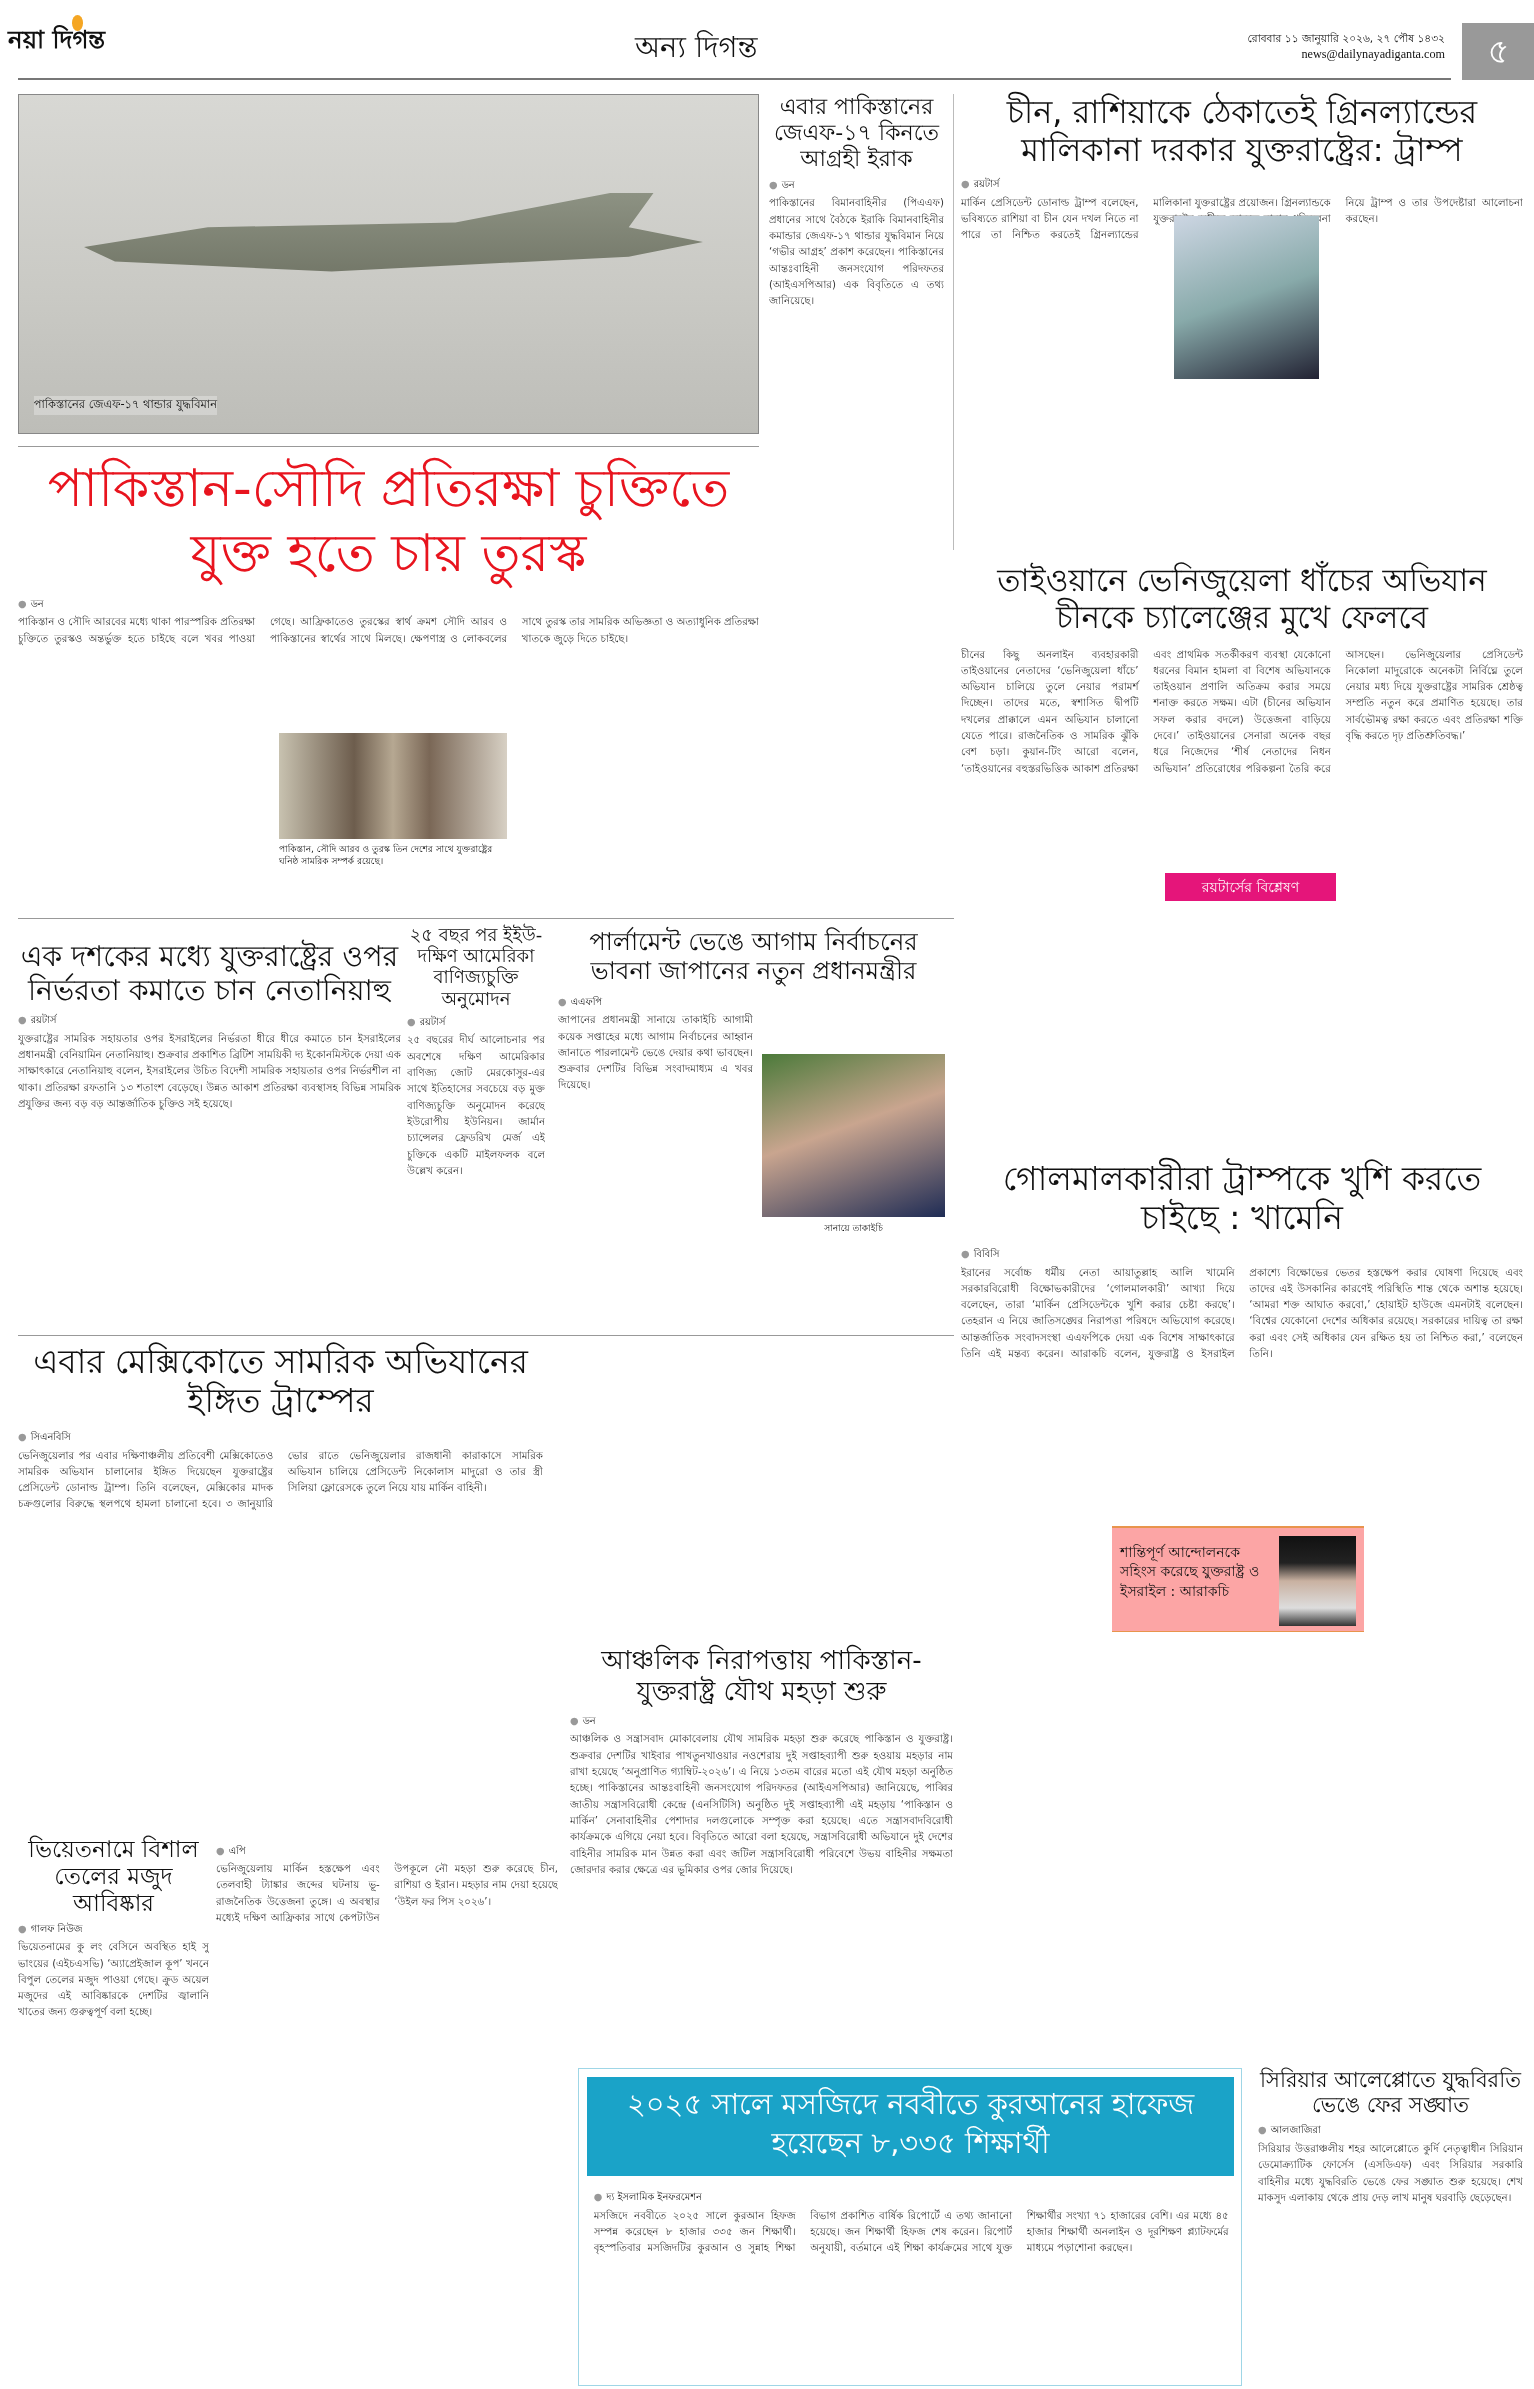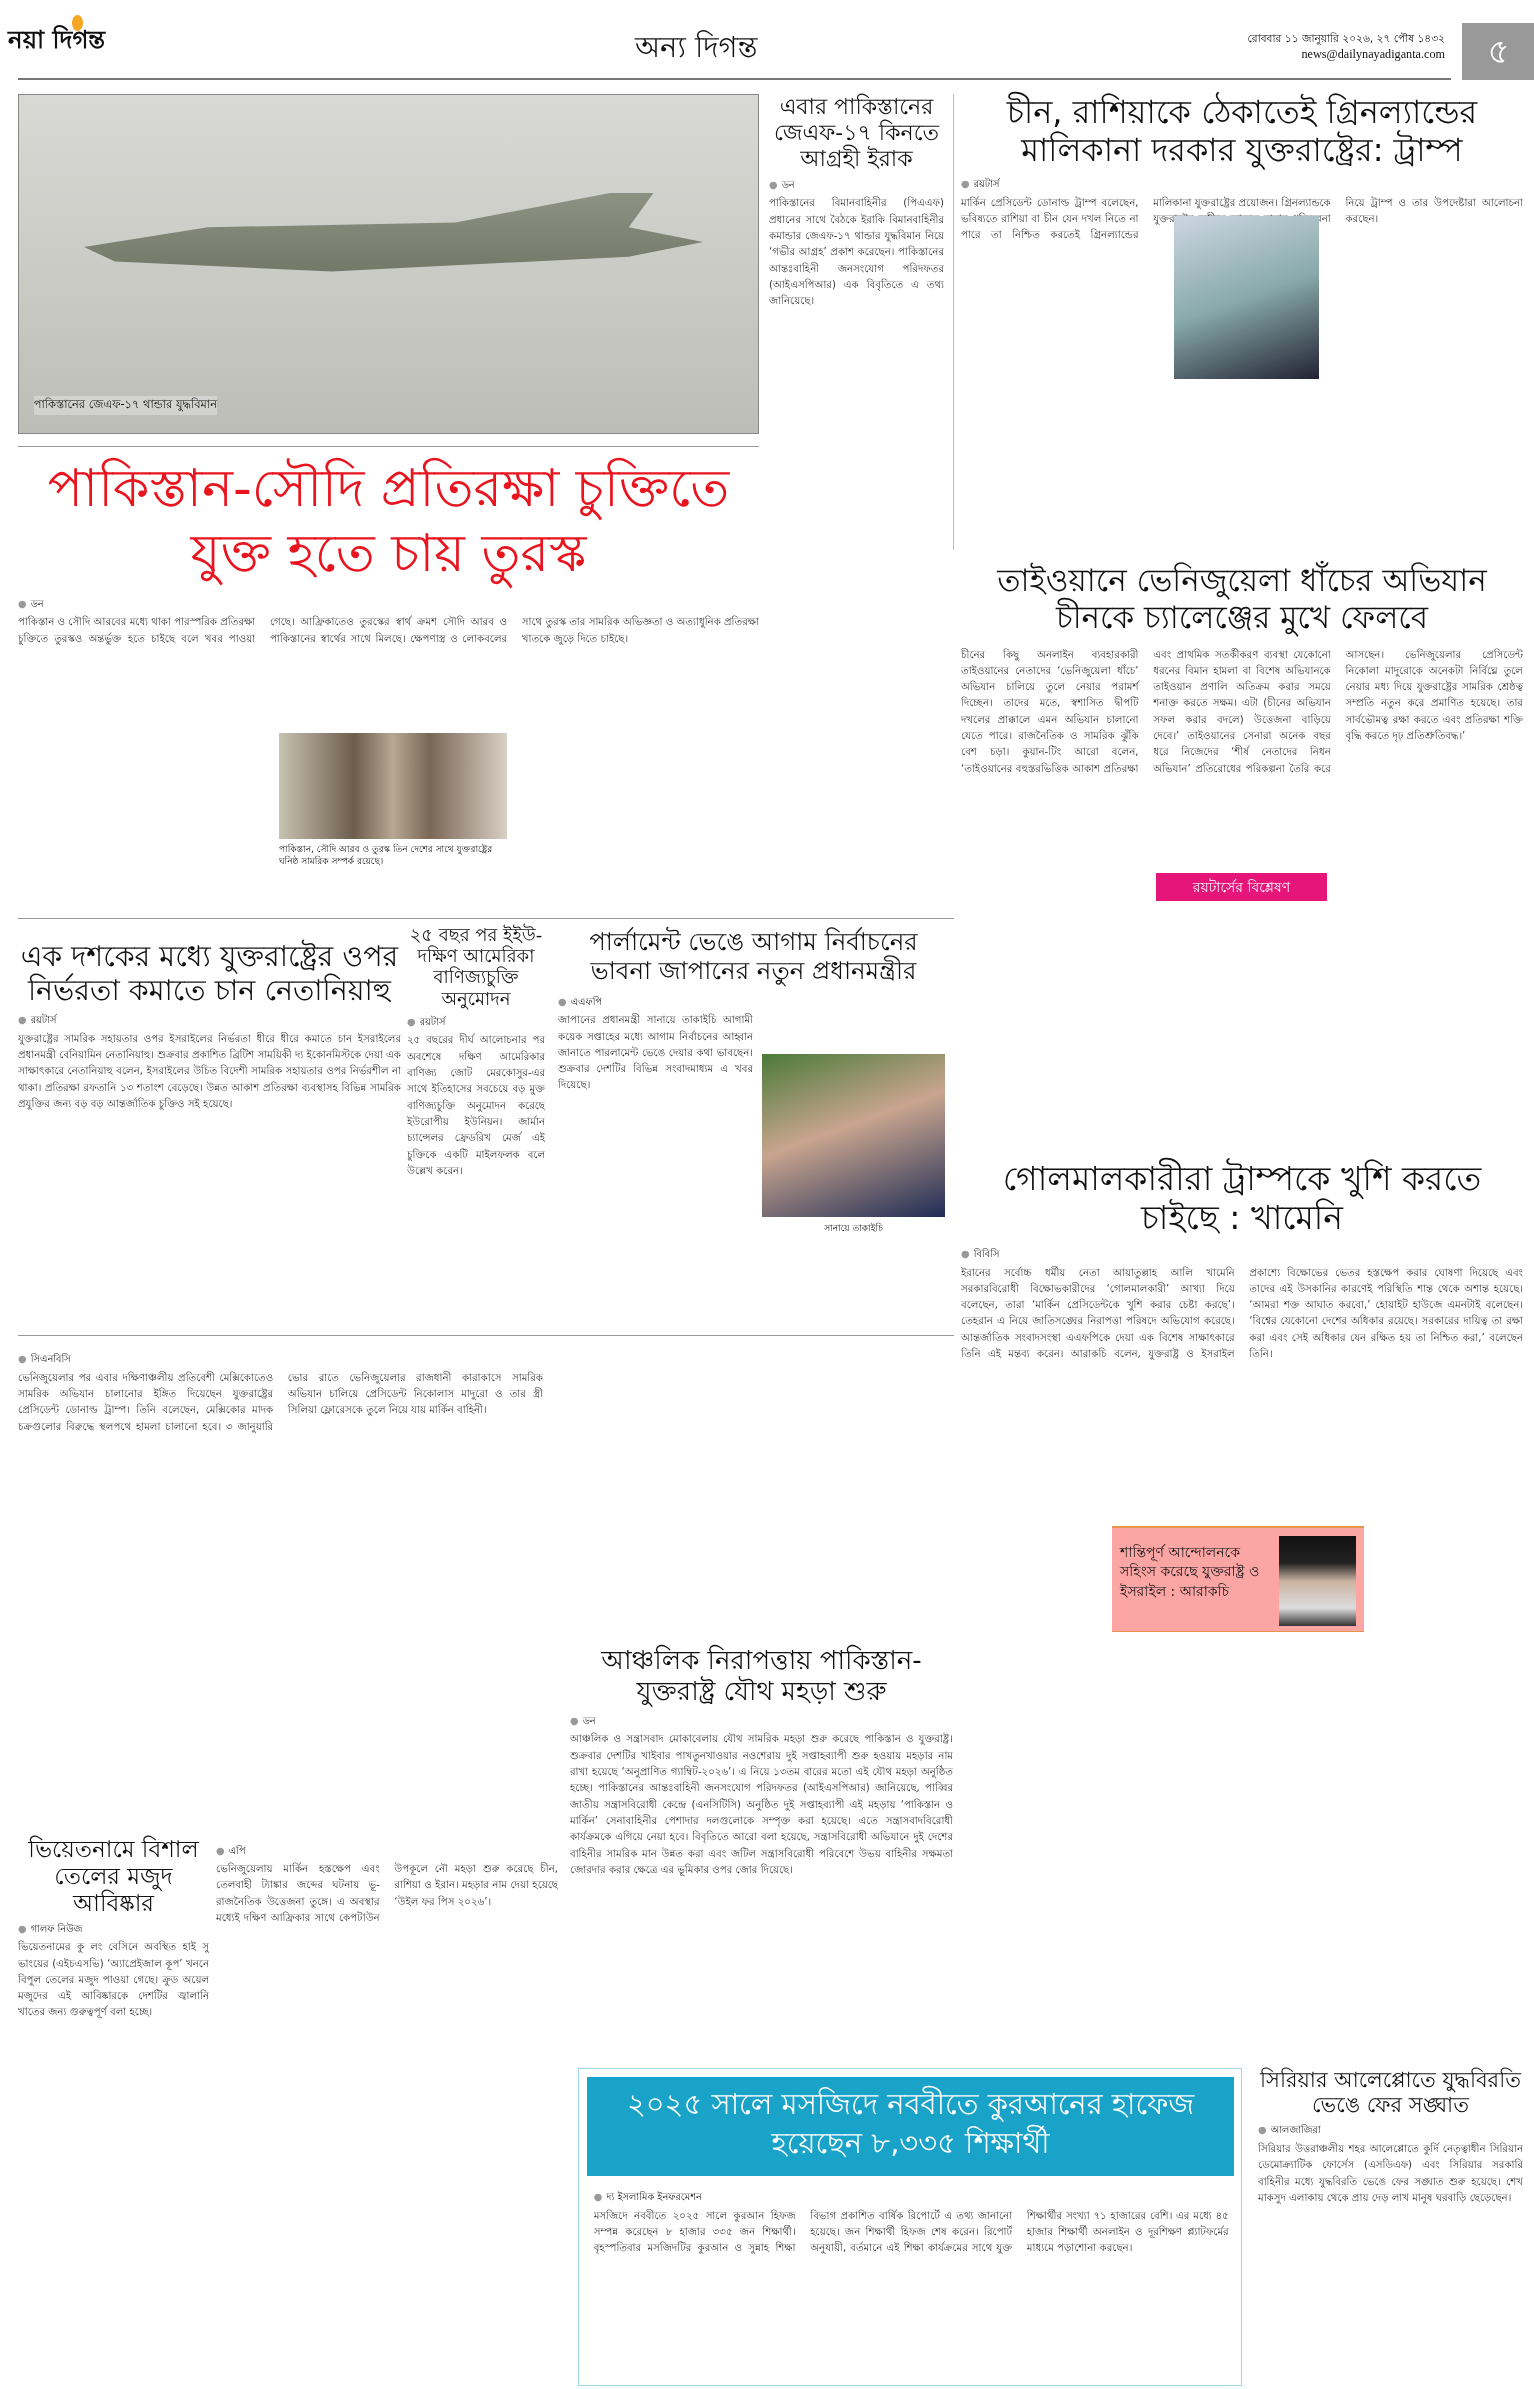--- a/index.html
+++ b/index.html
@@ -52,21 +52,21 @@
 <div class="abs" style="left:18px;top:456px;width:741px;height:456px;">
   <h1 class="hl" style="font-size:52px;color:#e8141e;line-height:1.25;">পাকিস্তান-সৌদি প্রতিরক্ষা চুক্তিতে যুক্ত হতে চায় তুরস্ক</h1>
   <div class="byline" style="margin-top:9.8px">ডন</div>
   <div class="abs img" style="left:261px;top:277px;width:228px;height:106px;background:linear-gradient(90deg,#c8c2b0,#6d5d4d 33%,#b6a892 50%,#7a6756 66%,#d7d0c4);"></div>
   <div class="abs" style="left:261px;top:387px;width:228px;font-size:9px;line-height:12.2px;">পাকিস্তান, সৌদি আরব ও তুরস্ক তিন দেশের সাথে যুক্তরাষ্ট্রের ঘনিষ্ঠ সামরিক সম্পর্ক রয়েছে।</div>
   <div class="body cols3" style="height:261px;">পাকিস্তান ও সৌদি আরবের মধ্যে থাকা পারস্পরিক প্রতিরক্ষা চুক্তিতে তুরস্কও অন্তর্ভুক্ত হতে চাইছে বলে খবর পাওয়া গেছে। আফ্রিকাতেও তুরস্কের স্বার্থ ক্রমশ সৌদি আরব ও পাকিস্তানের স্বার্থের সাথে মিলছে। ক্ষেপণাস্ত্র ও লোকবলের সাথে তুরস্ক তার সামরিক অভিজ্ঞতা ও অত্যাধুনিক প্রতিরক্ষা খাতকে জুড়ে দিতে চাইছে।</div>
 </div>
 
 <div class="abs" style="left:961px;top:562px;width:562px;height:570px;">
   <h1 class="hl" style="font-size:31px;">তাইওয়ানে ভেনিজুয়েলা ধাঁচের অভিযান চীনকে চ্যালেঞ্জের মুখে ফেলবে</h1>
-  <div class="abs" style="left:195px;top:311px;width:171px;height:28px;background:#e5157a;color:#fff;font-size:14px;text-align:center;line-height:28px;">রয়টার্সের বিশ্লেষণ</div>
+  <div class="abs" style="left:204px;top:311px;width:171px;height:28px;background:#e5157a;color:#fff;font-size:14px;text-align:center;line-height:28px;">রয়টার্সের বিশ্লেষণ</div>
   <div class="body cols3" style="margin-top:11.4px;height:464px;">চীনের কিছু অনলাইন ব্যবহারকারী তাইওয়ানের নেতাদের ‘ভেনিজুয়েলা ধাঁচে’ অভিযান চালিয়ে তুলে নেয়ার পরামর্শ দিচ্ছেন। তাদের মতে, স্বশাসিত দ্বীপটি দখলের প্রাক্কালে এমন অভিযান চালানো যেতে পারে। রাজনৈতিক ও সামরিক ঝুঁকি বেশ চড়া। কুয়ান-টিং আরো বলেন, ‘তাইওয়ানের বহুস্তরভিত্তিক আকাশ প্রতিরক্ষা এবং প্রাথমিক সতর্কীকরণ ব্যবস্থা যেকোনো ধরনের বিমান হামলা বা বিশেষ অভিযানকে তাইওয়ান প্রণালি অতিক্রম করার সময়ে শনাক্ত করতে সক্ষম। এটা (চীনের অভিযান সফল করার বদলে) উত্তেজনা বাড়িয়ে দেবে।’ তাইওয়ানের সেনারা অনেক বছর ধরে নিজেদের ‘শীর্ষ নেতাদের নিধন অভিযান’ প্রতিরোধের পরিকল্পনা তৈরি করে আসছেন। ভেনিজুয়েলার প্রেসিডেন্ট নিকোলা মাদুরোকে অনেকটা নির্বিঘ্নে তুলে নেয়ার মধ্য দিয়ে যুক্তরাষ্ট্রের সামরিক শ্রেষ্ঠত্ব সম্প্রতি নতুন করে প্রমাণিত হয়েছে। তার সার্বভৌমত্ব রক্ষা করতে এবং প্রতিরক্ষা শক্তি বৃদ্ধি করতে দৃঢ় প্রতিশ্রুতিবদ্ধ।’</div>
 </div>
 
 <div class="rule" style="left:18px;top:918px;width:936px;background:#999;height:0.8px"></div>
 
 <div class="abs" style="left:18px;top:924px;width:383px;height:407px;">
   <h2 class="hl" style="font-size:28.5px;margin-top:16px;">এক দশকের মধ্যে যুক্তরাষ্ট্রের ওপর নির্ভরতা কমাতে চান নেতানিয়াহু</h2>
   <div class="byline" style="margin-top:4.9px">রয়টার্স</div>
   <div class="body" style="height:309px">যুক্তরাষ্ট্রের সামরিক সহায়তার ওপর ইসরাইলের নির্ভরতা ধীরে ধীরে কমাতে চান ইসরাইলের প্রধানমন্ত্রী বেনিয়ামিন নেতানিয়াহু। শুক্রবার প্রকাশিত ব্রিটিশ সাময়িকী দ্য ইকোনমিস্টকে দেয়া এক সাক্ষাৎকারে নেতানিয়াহু বলেন, ইসরাইলের উচিত বিদেশী সামরিক সহায়তার ওপর নির্ভরশীল না থাকা। প্রতিরক্ষা রফতানি ১৩ শতাংশ বেড়েছে। উন্নত আকাশ প্রতিরক্ষা ব্যবস্থাসহ বিভিন্ন সামরিক প্রযুক্তির জন্য বড় বড় আন্তর্জাতিক চুক্তিও সই হয়েছে।</div>
 </div>
@@ -91,20 +91,21 @@
   <div class="abs" style="left:151px;top:366px;width:252px;height:106px;background:#fca5a5;border-top:2.4px solid #e8944c;border-bottom:1.6px solid #e8944c;">
     <div class="abs" style="left:8.1px;top:14.7px;width:147px;font-size:14px;line-height:19.5px;">শান্তিপূর্ণ আন্দোলনকে সহিংস করেছে যুক্তরাষ্ট্র ও ইসরাইল : আরাকচি</div>
     <div class="abs img" style="right:8.1px;top:8.1px;width:77px;height:90px;background:linear-gradient(180deg,#111 0%,#222 30%,#c9b1a1 50%,#ddd 80%,#333 100%);"></div>
   </div>
   <div class="body cols2" style="height:798px">ইরানের সর্বোচ্চ ধর্মীয় নেতা আয়াতুল্লাহ আলি খামেনি সরকারবিরোধী বিক্ষোভকারীদের ‘গোলমালকারী’ আখ্যা দিয়ে বলেছেন, তারা ‘মার্কিন প্রেসিডেন্টকে খুশি করার চেষ্টা করছে’। তেহরান এ নিয়ে জাতিসঙ্ঘের নিরাপত্তা পরিষদে অভিযোগ করেছে। আন্তর্জাতিক সংবাদসংস্থা এএফপিকে দেয়া এক বিশেষ সাক্ষাৎকারে তিনি এই মন্তব্য করেন। আরাকচি বলেন, যুক্তরাষ্ট্র ও ইসরাইল প্রকাশ্যে বিক্ষোভের ভেতর হস্তক্ষেপ করার ঘোষণা দিয়েছে এবং তাদের এই উসকানির কারণেই পরিস্থিতি শান্ত থেকে অশান্ত হয়েছে। ‘আমরা শক্ত আঘাত করবো,’ হোয়াইট হাউজে এমনটাই বলেছেন। ‘বিশ্বের যেকোনো দেশের অধিকার রয়েছে। সরকারের দায়িত্ব তা রক্ষা করা এবং সেই অধিকার যেন রক্ষিত হয় তা নিশ্চিত করা,’ বলেছেন তিনি।</div>
 </div>
 
 <div class="rule" style="left:18px;top:1335px;width:936px;background:#999;height:0.8px"></div>
 
 <div class="abs" style="left:18px;top:1343px;width:525px;height:480px;">
+  <h1 class="hl" style="font-size:33px;">এবার মেক্সিকোতে সামরিক অভিযানের ইঙ্গিত ট্রাম্পের</h1>
   <div class="byline" style="margin-top:8.1px">সিএনবিসি</div>
   <div class="body cols2" style="height:383px">ভেনিজুয়েলার পর এবার দক্ষিণাঞ্চলীয় প্রতিবেশী মেক্সিকোতেও সামরিক অভিযান চালানোর ইঙ্গিত দিয়েছেন যুক্তরাষ্ট্রের প্রেসিডেন্ট ডোনাল্ড ট্রাম্প। তিনি বলেছেন, মেক্সিকোর মাদক চক্রগুলোর বিরুদ্ধে স্থলপথে হামলা চালানো হবে। ৩ জানুয়ারি ভোর রাতে ভেনিজুয়েলার রাজধানী কারাকাসে সামরিক অভিযান চালিয়ে প্রেসিডেন্ট নিকোলাস মাদুরো ও তার স্ত্রী সিলিয়া ফ্লোরেসকে তুলে নিয়ে যায় মার্কিন বাহিনী।</div>
 </div>
 
 <div class="abs" style="left:570px;top:1645px;width:383px;height:383px;">
   <h2 class="hl" style="font-size:26px;">আঞ্চলিক নিরাপত্তায় পাকিস্তান-যুক্তরাষ্ট্র যৌথ মহড়া শুরু</h2>
   <div class="byline" style="margin-top:6.5px">ডন</div>
   <div class="body" style="height:244px">আঞ্চলিক ও সন্ত্রাসবাদ মোকাবেলায় যৌথ সামরিক মহড়া শুরু করেছে পাকিস্তান ও যুক্তরাষ্ট্র। শুক্রবার দেশটির খাইবার পাখতুনখাওয়ার নওশেরায় দুই সপ্তাহব্যাপী শুরু হওয়ায় মহড়ার নাম রাখা হয়েছে ‘অনুপ্রাণিত গ্যাম্বিট-২০২৬’। এ নিয়ে ১৩তম বারের মতো এই যৌথ মহড়া অনুষ্ঠিত হচ্ছে। পাকিস্তানের আন্তঃবাহিনী জনসংযোগ পরিদফতর (আইএসপিআর) জানিয়েছে, পাব্বির জাতীয় সন্ত্রাসবিরোধী কেন্দ্রে (এনসিটিসি) অনুষ্ঠিত দুই সপ্তাহব্যাপী এই মহড়ায় ‘পাকিস্তান ও মার্কিন’ সেনাবাহিনীর পেশাদার দলগুলোকে সম্পৃক্ত করা হয়েছে। এতে সন্ত্রাসবাদবিরোধী কার্যক্রমকে এগিয়ে নেয়া হবে। বিবৃতিতে আরো বলা হয়েছে, সন্ত্রাসবিরোধী অভিযানে দুই দেশের বাহিনীর সামরিক মান উন্নত করা এবং জটিল সন্ত্রাসবিরোধী পরিবেশে উভয় বাহিনীর সক্ষমতা জোরদার করার ক্ষেত্রে এর ভূমিকার ওপর জোর দিয়েছে।</div>
 </div>
 

